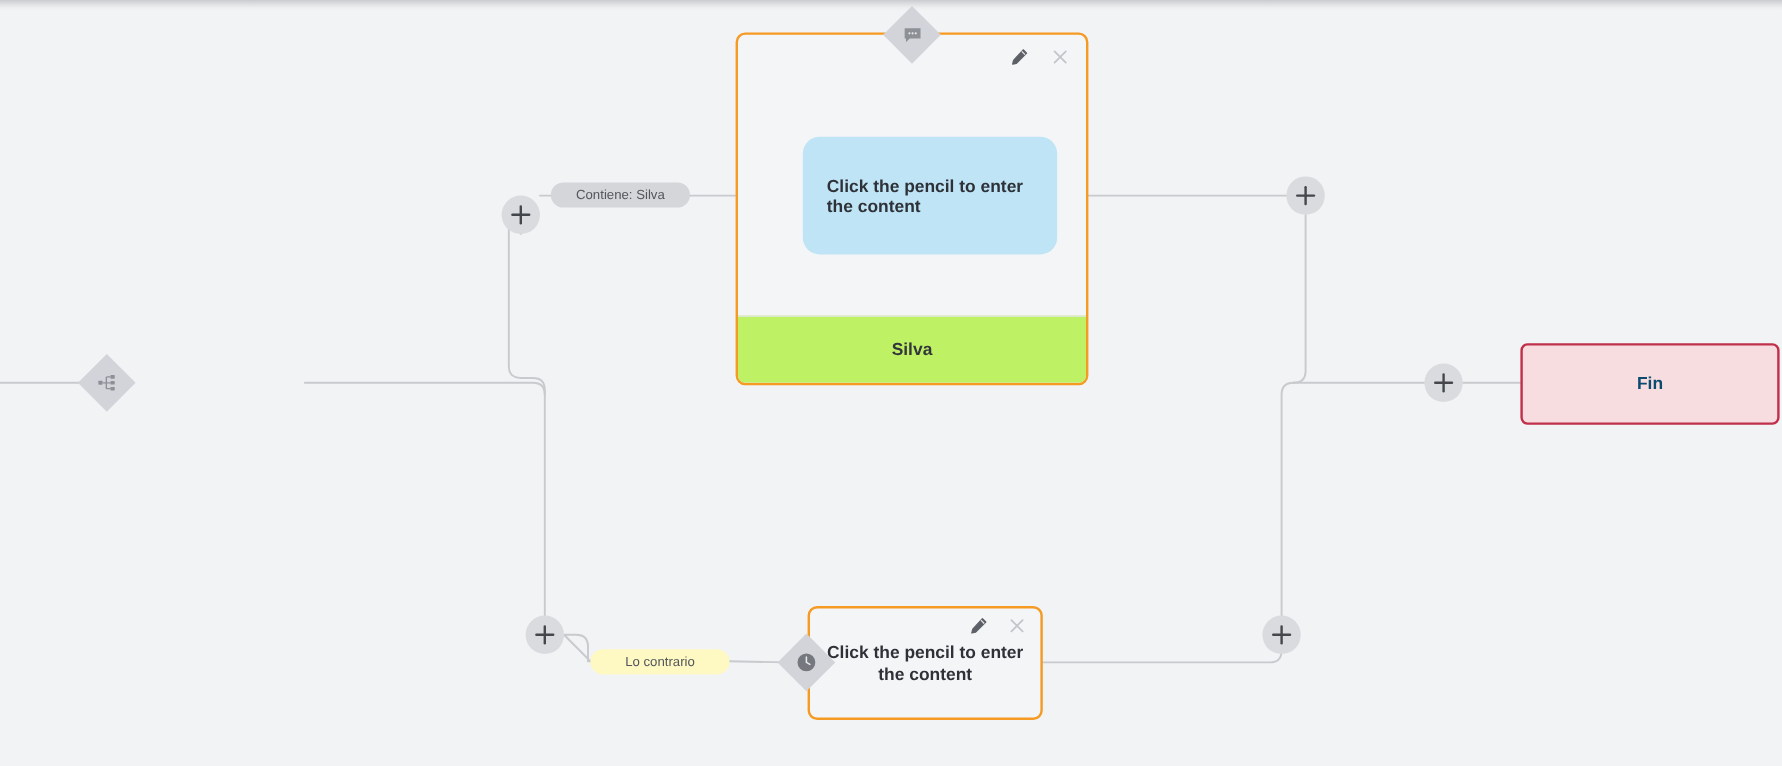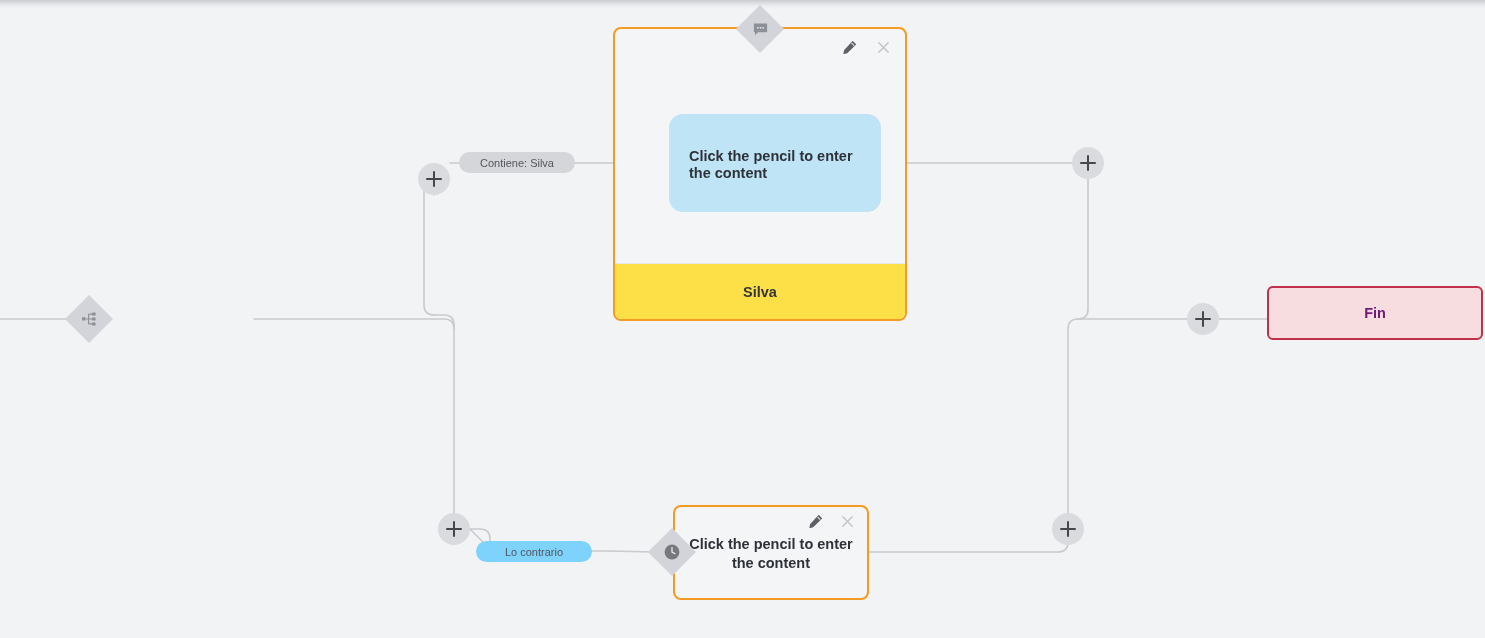--- a/index.html
+++ b/index.html
@@ -130,21 +130,21 @@
     border-radius: 14px;
     padding: 34px 20px 20px 20px;
     font-size: 14.5px;
     line-height: 17px;
     color: #2e3238;
   }
   #message-card .footer {
     position: absolute;
     left: 0; bottom: 0;
     width: 100%; height: 56px;
-    background: #fde047;
+    background: #bef264;
     border-top: 1px solid #e4e6e9;
     display: flex;
     align-items: center;
     justify-content: center;
     font-size: 14.5px;
     color: #33363b;
     margin-top: 43px;
   }
   #message-diamond { left: 743px; top: 12px; }
 
@@ -168,52 +168,52 @@
     text-align: center;
     font-size: 14.5px;
     line-height: 19px;
     color: #2e3238;
   }
   #wait-diamond { left: 655px; top: 535px; }
 
   
   #end-node {
     left: 1267px; top: 286px;
-    width: 216px; height: 54px;
+    width: 216px; height: 68px;
     background: #f7dce0;
     border: 2px solid #c0304a;
     border-radius: 6px;
     display: flex;
     align-items: center;
     justify-content: center;
     font-size: 14.5px;
-    color: #701a75;
+    color: #0c4a6e;
   }
 
   
   .edge-label {
     position: absolute;
     z-index: 7;
     border-radius: 12px;
     font-size: 11px;
     color: #53565c;
     display: flex;
     align-items: center;
     justify-content: center;
     white-space: nowrap;
   }
   #label-contiene {
     left: 459px; top: 152px;
     width: 116px; height: 21px;
     background: #d4d6da;
   }
   #label-contrario {
-    left: 476px; top: 541px;
+    left: 492px; top: 541px;
     width: 116px; height: 21px;
-    background: #7dd3fc;
+    background: #fef9c3;
   }
 
   .icon-btn { cursor: pointer; line-height: 0; }
   svg { display: block; }
 </style>
 </head>
 <body>
 
 <div id="canvas">
 

